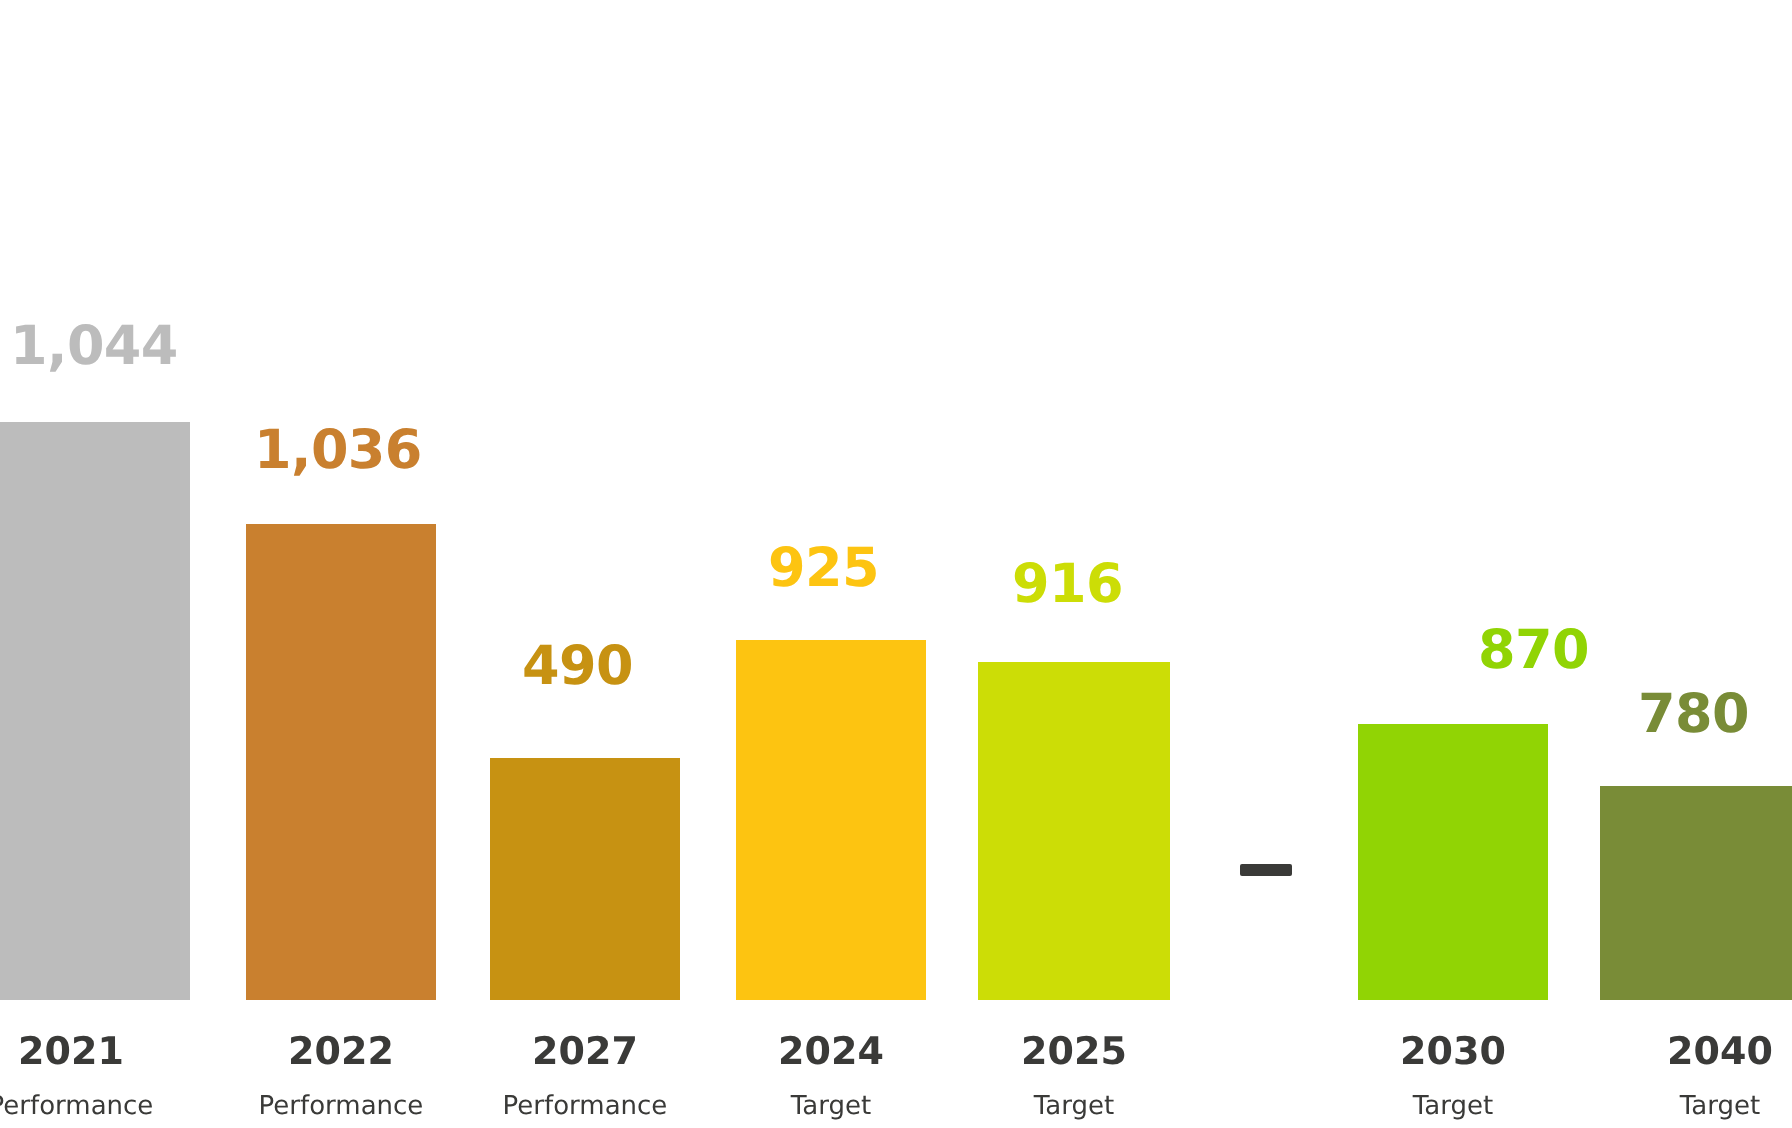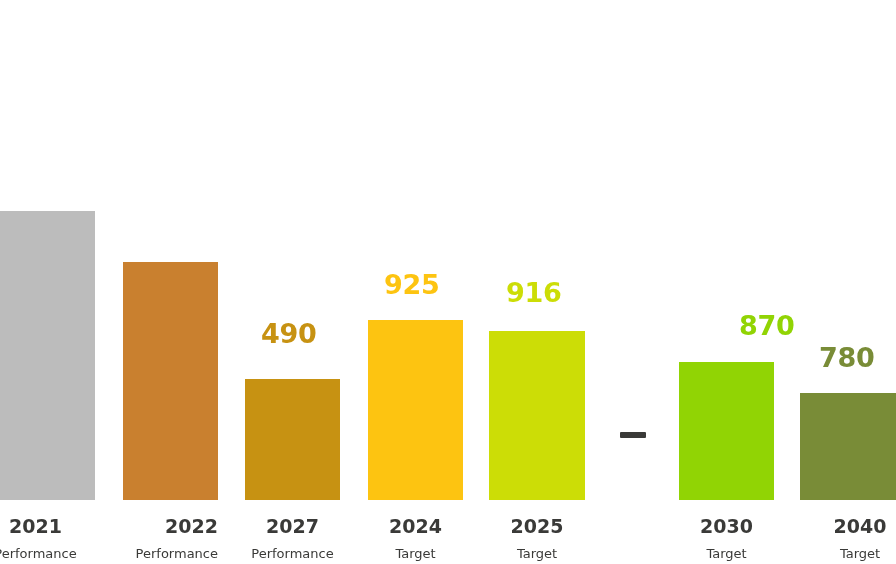--- a/index.html
+++ b/index.html
@@ -64,33 +64,35 @@
 <div id="chart-root">
 
   <div class="bar" style="left: -24px; width: 119px; height: 289px; background: rgb(188, 188, 188);"></div>
   <div class="bar" style="left: 123px; width: 95px; height: 238px; background: rgb(201, 128, 47);"></div>
   <div class="bar" style="left: 245px; width: 95px; height: 121px; background: rgb(199, 146, 18);"></div>
   <div class="bar" style="left: 368px; width: 95px; height: 180px; background: rgb(253, 196, 17);"></div>
   <div class="bar" style="left: 489px; width: 96px; height: 169px; background: rgb(204, 221, 6);"></div>
   <div class="bar" style="left: 679px; width: 95px; height: 138px; background: rgb(145, 212, 4);"></div>
   <div class="bar" style="left: 800px; width: 120px; height: 107px; background: rgb(121, 140, 55);"></div>
 
+  <div class="value-label" style="left: 5px; top: 160px; color: rgb(188, 188, 188);">1,044</div>
+  <div class="value-label" style="left: 127px; top: 212px; color: rgb(201, 128, 47);">1,036</div>
   <div class="value-label" style="left: 261px; top: 320px; color: rgb(199, 146, 18);">490</div>
   <div class="value-label" style="left: 384px; top: 271px; color: rgb(253, 196, 17);">925</div>
   <div class="value-label" style="left: 506px; top: 279px; color: rgb(204, 221, 6);">916</div>
   <div class="value-label" style="left: 695px; top: 312px; color: rgb(145, 212, 4); margin-left: 44px;">870</div>
   <div class="value-label" style="left: 819px; top: 344px; color: rgb(121, 140, 55);">780</div>
 
   <div class="axis-break" style="left:620px; top:432px; width:26px;"></div>
 
   <div class="cat-block" style="left: -24px; width: 119px;">
     <div class="cat-year">2021</div>
     <div class="cat-sub">Performance</div>
   </div>
-  <div class="cat-block" style="left: 123px; width: 95px; text-align: right;">
+  <div class="cat-block" style="left: 123px; width: 95px;">
     <div class="cat-year">2022</div>
     <div class="cat-sub">Performance</div>
   </div>
   <div class="cat-block" style="left: 245px; width: 95px;">
     <div class="cat-year">2027</div>
     <div class="cat-sub">Performance</div>
   </div>
   <div class="cat-block" style="left: 368px; width: 95px;">
     <div class="cat-year">2024</div>
     <div class="cat-sub">Target</div>

